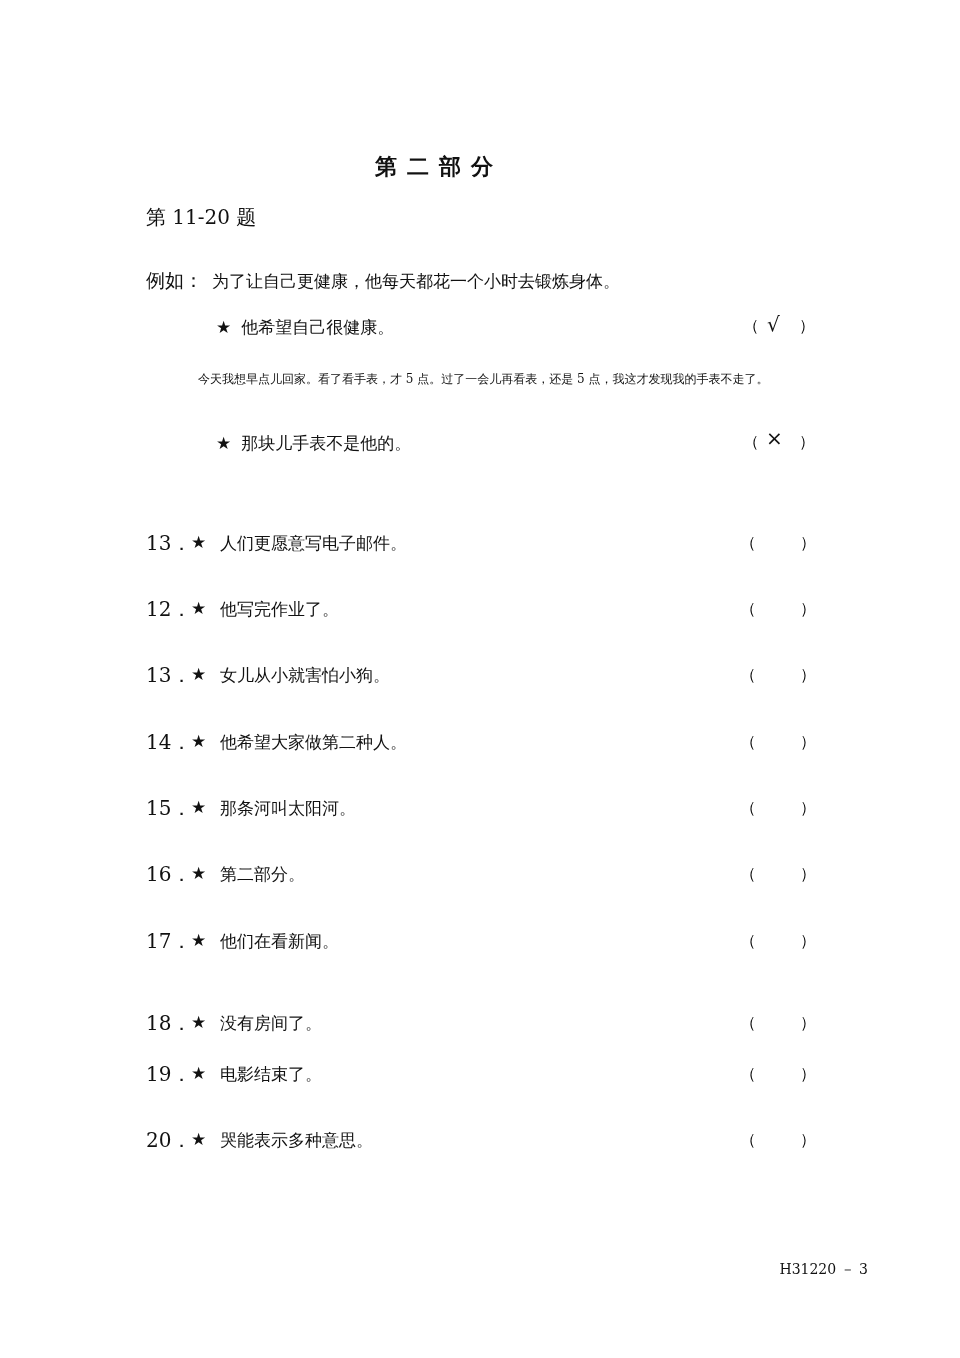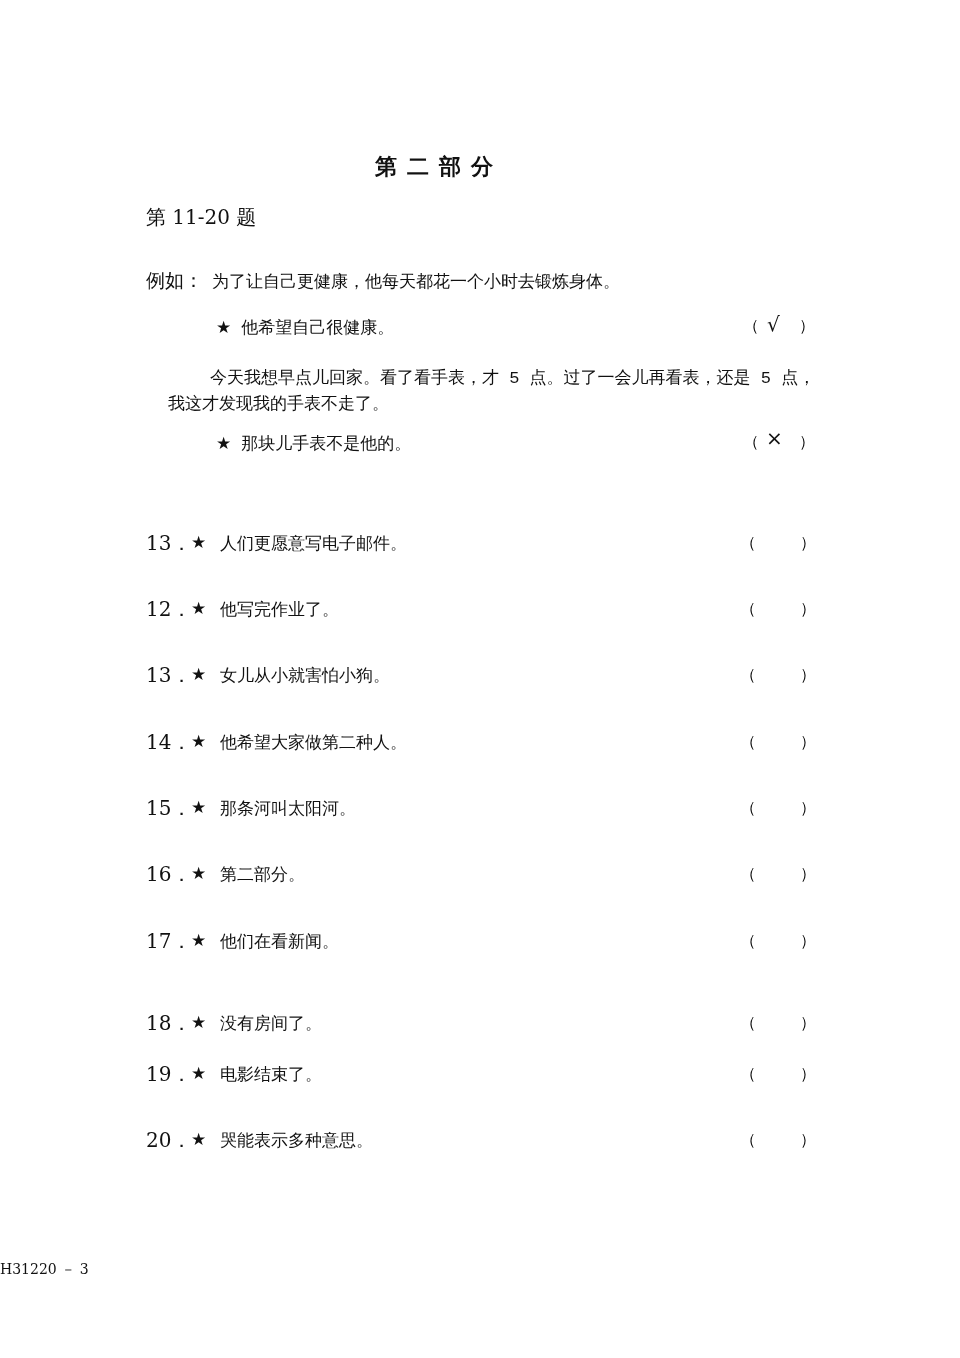--- a/index.html
+++ b/index.html
@@ -10,29 +10,29 @@
   }
   .abs { position:absolute; white-space:nowrap; }
   .title { left:0; width:868px; top:152px; text-align:center; font-size:22px; font-weight:bold; letter-spacing:10px; padding-left:10px; box-sizing:border-box; }
   .range { left:146px; top:204px; font-size:20px; }
   .ex-label { left:146px; top:268px; font-size:19px; }
   .ex-text { left:212px; top:270px; font-size:17px; }
   .star-line { font-size:17px; }
   .star { font-family: "DejaVu Sans", sans-serif; font-size:17px; margin-right:10px; }
   .paren { font-size:16px; }
   .mark { font-family: "DejaVu Sans", sans-serif; font-size:20px; }
-  .para { left:168px; top:366px; width:648px; font-size:17px; line-height:26px; white-space:normal; text-indent:42px;font-family:Liberation Mono, monospace; }
+  .para { left:156px; top:366px; width:648px; font-size:12px; line-height:26px; white-space:normal; text-indent:42px; }
   .q-num { font-size:20px; }
   .q-row { left:146px; height:30px; width:670px; }
   .q-row .q-num { position:absolute; left:0; top:0; }
   .q-row .star { position:absolute; left:45px; top:2px; }
   .q-row .q-text { position:absolute; left:74px; top:2px; font-size:17px; }
   .q-row .lp { position:absolute; left:594px; top:3px; font-size:16px; }
   .q-row .rp { position:absolute; left:654px; top:3px; font-size:16px; }
-  .footer { left:0; width:868px; top:1261px; text-align:left; font-size:14px; }
+  .footer { left:0; width:868px; top:1261px; text-align:right; font-size:14px; }
 </style>
 </head>
 <body>
 
 <div class="abs title">第二部分</div>
 <div class="abs range">第 11-20 题</div>
 
 <div class="abs ex-label">例如：</div>
 <div class="abs ex-text">为了让自己更健康，他每天都花一个小时去锻炼身体。</div>
 

